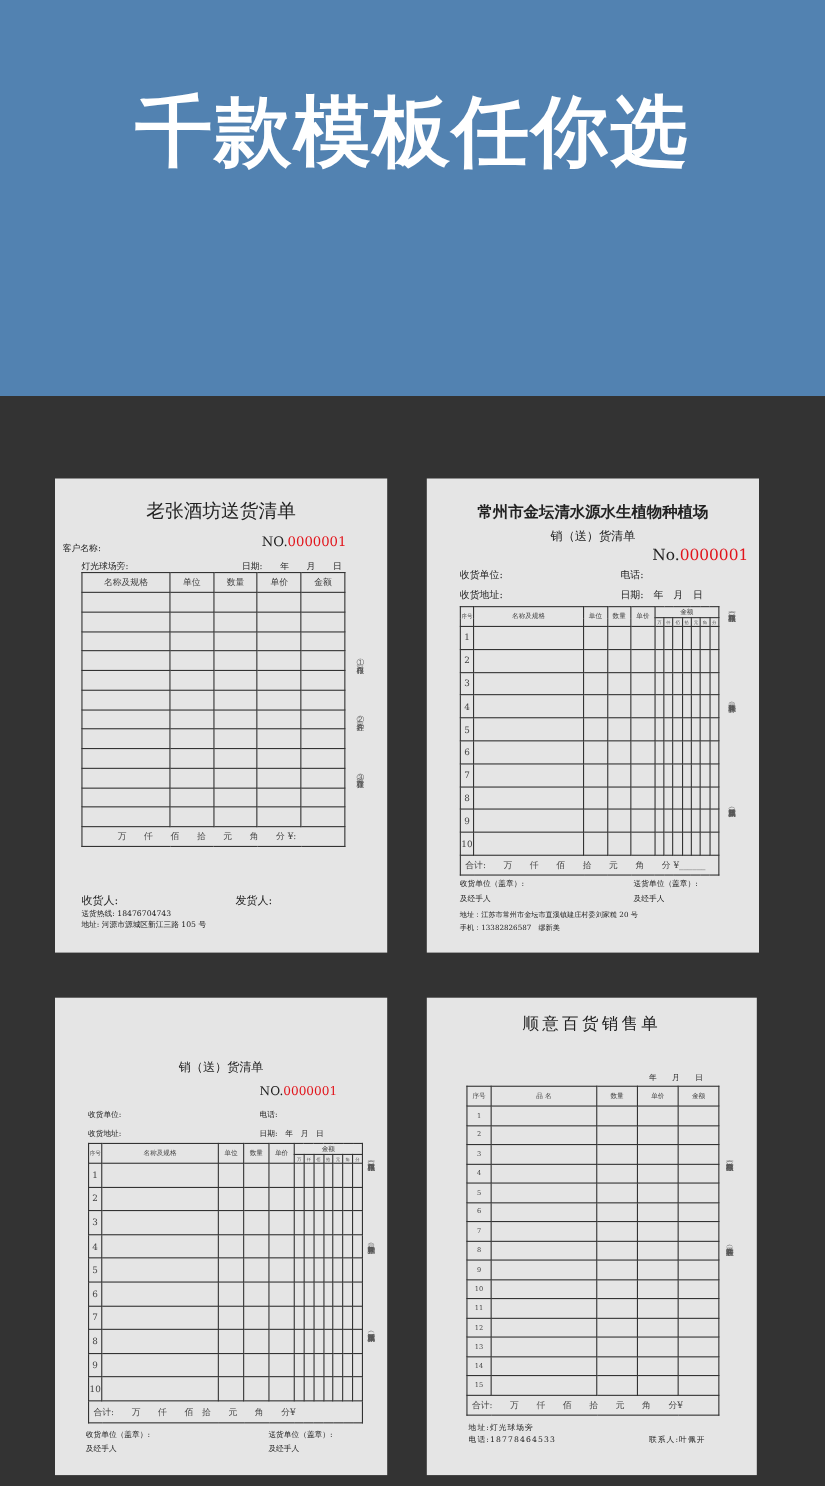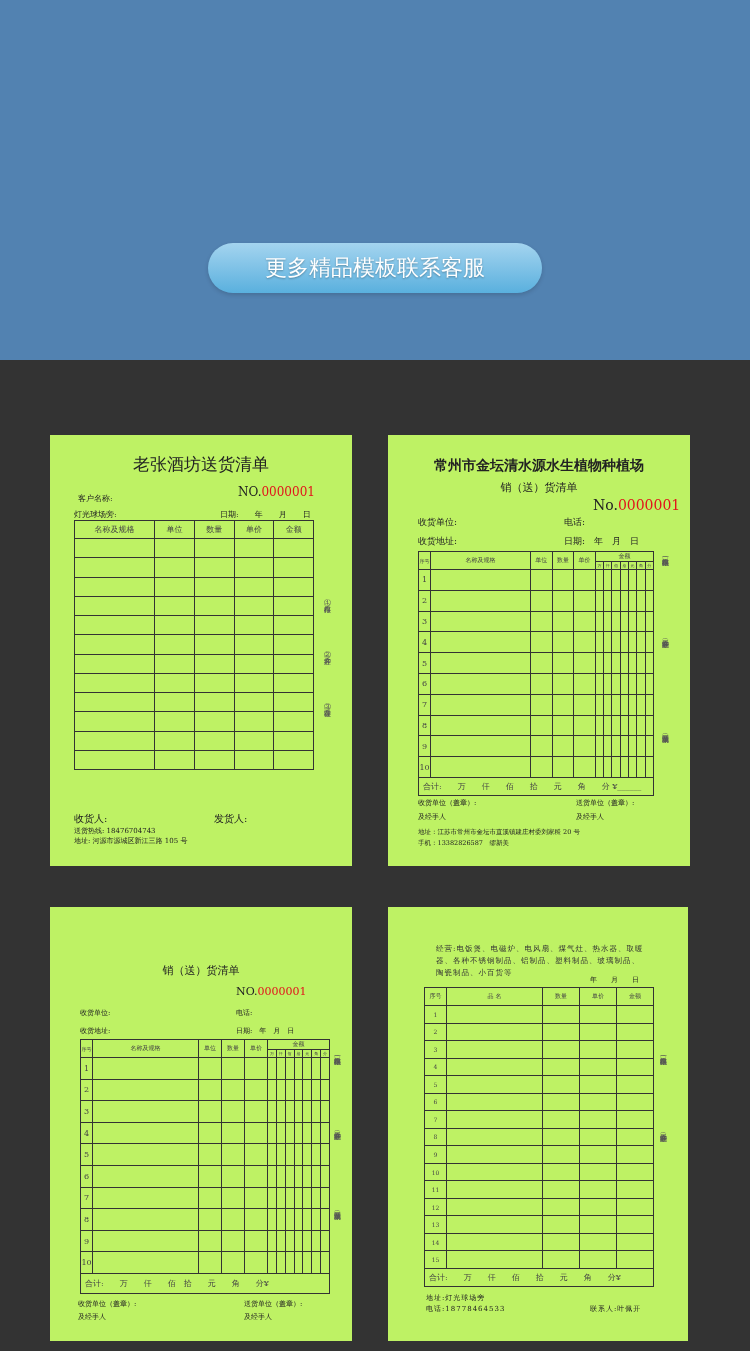--- a/index.html
+++ b/index.html
@@ -1,38 +1,38 @@
 <!DOCTYPE html>
 <html><head>
 <meta charset="utf-8">
 <style>
 *{box-sizing:border-box;margin:0;padding:0}
 body{width:750px;height:1351px;background:#333333;font-family:"DejaVu Sans",sans-serif;position:relative;overflow:hidden}
 .hero{position:absolute;left:0;top:0;width:750px;height:360px;background:#5282b1}
 .hero-title{position:absolute;left:0;top:80px;width:750px;text-align:center;color:#fff;font-size:70px;font-weight:bold;letter-spacing:2px;line-height:80px}
 .hero-sub{position:absolute;left:0;top:172px;width:750px;text-align:center;color:#fff;font-size:36px;letter-spacing:10px;line-height:44px}
 .hero-btn{position:absolute;left:208px;top:243px;width:334px;height:50px;border-radius:25px;background:linear-gradient(#a4d4ef,#5ab0de);color:#fff;font-size:22px;text-align:center;line-height:50px;box-shadow:0 2px 4px rgba(0,0,0,.15);text-shadow:0 1px 2px rgba(0,0,0,.3)}
-.card{position:absolute;background:#bef264;font-family:"DejaVu Serif",serif;color:#222}
+.card{position:absolute;background:#e5e5e5;font-family:"DejaVu Serif",serif;color:#222}
 .t{position:absolute;white-space:nowrap}
 .red{color:#e2141b}
 table{border-collapse:collapse;position:absolute}
 td{border:1px solid #333;font-size:8px;text-align:center;color:#444;padding:0}
 .side{position:absolute;font-size:7px;color:#555;writing-mode:vertical-rl;line-height:9px}
 </style>
 </head>
 <body>
 
 <div class="hero">
-  <div class="hero-btn">更多精品模板联系客服</div>
+  <div class="hero-title">千款模板任你选</div>
 </div>
 
 <div class="card" style="left:50px;top:435px;width:302px;height:431px">
   <div class="t" style="left:0;width:302px;text-align:center;top:18px;font-size:17px;font-family:'DejaVu Sans',sans-serif">老张酒坊送货清单</div>
   <div class="t" style="left:188px;top:50px;font-size:12px"><span>NO.</span><span class="red">0000001</span></div>
-  <div class="t" style="left:28px;top:58px;font-size:8px">客户名称:</div>
+  <div class="t" style="left:7px;top:58px;font-size:8px">客户名称:</div>
   <div class="t" style="left:24px;top:74px;font-size:8px">灯光球场旁:</div>
   <div class="t" style="left:170px;top:74px;font-size:8px">日期:　　年　　月　　日</div>
   <table style="left:24px;top:85px;width:240px;height:250px">
     <tbody>
         <tr style="height:18px">
           <td style="width:80px">名称及规格</td>
           <td>单位</td>
           <td>数量</td>
           <td>单价</td>
           <td>金额</td>
@@ -113,20 +113,23 @@
           <td></td>
           <td></td>
           <td></td>
         </tr>
         <tr>
           <td></td>
           <td></td>
           <td></td>
           <td></td>
           <td></td>
+        </tr>
+    <tr style="height:18px">
+          <td colspan="5" style="text-align:left;padding-left:4px"><span style="padding-left:28px">万　　仟　　佰　　拾　　元　　角　　分 ¥:</span></td>
         </tr>
   </tbody>
     </table>
   <div class="side" style="left:272px;top:158px">①存根（白）</div>
   <div class="side" style="left:272px;top:210px">②客户（红）</div>
   <div class="side" style="left:272px;top:262px">③存联（黄）</div>
   <div class="t" style="left:24px;top:377px;font-size:10px">收货人:</div>
   <div class="t" style="left:164px;top:377px;font-size:10px">发货人:</div>
   <div class="t" style="left:24px;top:391px;font-size:7px">送货热线: 18476704743</div>
   <div class="t" style="left:24px;top:401px;font-size:7px">地址: 河源市源城区新江三路 105 号</div>
@@ -489,21 +492,21 @@
   <div class="side" style="left:282px;top:145px">第一联存根（白）</div>
   <div class="side" style="left:282px;top:220px">第二联客户（红）</div>
   <div class="side" style="left:282px;top:300px">第三联回单（黄）</div>
   <div class="t" style="left:28px;top:392px;font-size:7px">收货单位（盖章）:</div>
   <div class="t" style="left:194px;top:392px;font-size:7px">送货单位（盖章）:</div>
   <div class="t" style="left:28px;top:405px;font-size:7px">及经手人</div>
   <div class="t" style="left:194px;top:405px;font-size:7px">及经手人</div>
 </div>
 
 <div class="card" style="left:388px;top:907px;width:300px;height:434px">
-  <div style="position:absolute;left:48px;top:36px;width:210px;font-size:7.5px;line-height:12px;letter-spacing:1px;color:#333">经营:电饭煲、电磁炉、电风扇、煤气灶、热水器、取暖器、各种不锈钢制品、铝制品、塑料制品、玻璃制品、陶瓷制品、小百货等</div>
+  <div class="t" style="left:0;width:300px;text-align:center;top:14px;font-size:15px;letter-spacing:3px">顺意百货销售单</div>
   <div class="t" style="left:202px;top:68px;font-size:7px">年　　月　　日</div>
   <table style="left:36px;top:80px;width:230px;height:300px">
     <tbody>
         <tr style="height:18px">
           <td style="width:22px;font-size:6px">序号</td>
           <td style="width:96px;font-size:6px">品 名</td>
           <td style="font-size:6px">数量</td>
           <td style="font-size:6px">单价</td>
           <td style="font-size:6px">金额</td>
         </tr>

